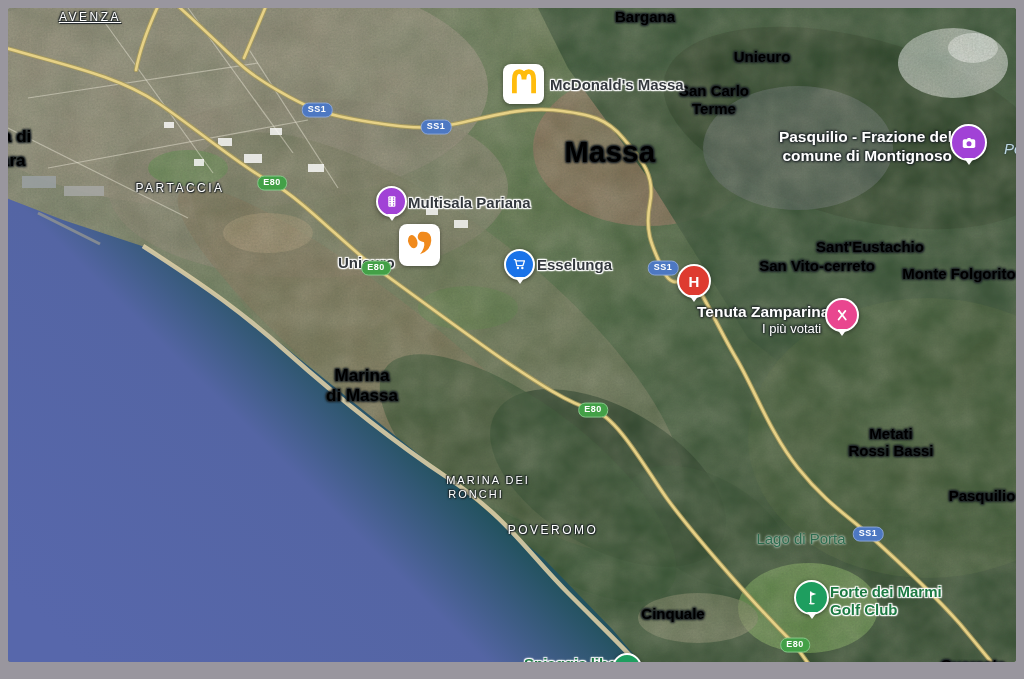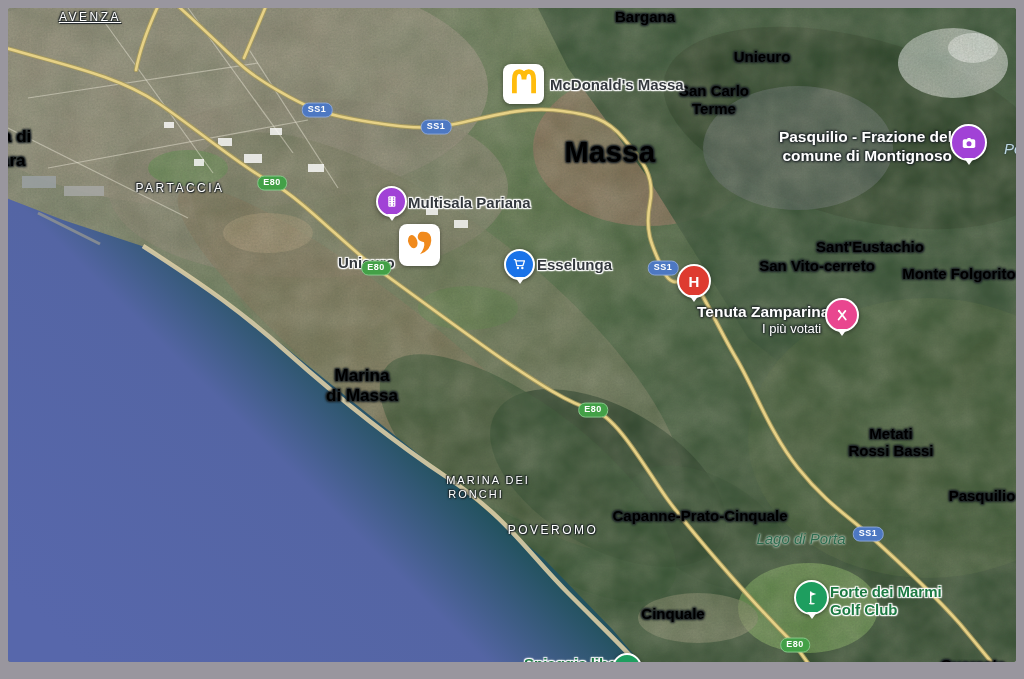--- a/index.html
+++ b/index.html
@@ -40,21 +40,21 @@
     text-shadow:0 0 2px rgba(30,36,40,.95),0 0 3px rgba(30,36,40,.9),
       1px 1px 2px rgba(30,36,40,.85),-1px -1px 2px rgba(30,36,40,.85);
   }
   .poi-sub{font-size:13px;font-weight:400;}
   .poi-green{
     color:#1d7a43;font-size:15px;font-weight:700;
     text-shadow:0 0 2px #fff,0 0 3px rgba(255,255,255,.95),1px 1px 1px #fff,
       -1px -1px 1px #fff,1px -1px 1px #fff,-1px 1px 1px #fff;
   }
   .lake{
-    color:#2d6b4f;font-size:15px;font-style:italic;font-weight:400;
+    color:#2d6b4f;font-size:15px;font-weight:400;
     text-shadow:0 0 2px rgba(225,238,228,.9),0 0 3px rgba(225,238,228,.8);
   }
   .sea-lbl{
     color:#bcd6e2;font-size:15px;font-style:italic;
     text-shadow:0 0 2px rgba(20,40,60,.6);
   }
   
   .badge{
     position:absolute;transform:translate(-50%,-50%);
     font-size:9px;font-weight:700;color:#fff;letter-spacing:.5px;
@@ -203,21 +203,20 @@
   <div class="lbl poi-white" style="right:64px;top:120px;text-align:right;">Pasquilio - Frazione del</div>
   <div class="lbl poi-white" style="right:64px;top:139px;text-align:right;">comune di Montignoso</div>
   <div class="lbl town ctr" style="left:862px;top:230px;">Sant'Eustachio</div>
   <div class="lbl town ctr" style="left:809px;top:249px;">San Vito-cerreto</div>
   <div class="lbl town ctr" style="left:951px;top:257px;">Monte Folgorito</div>
   <div class="lbl town city-cut ctr" style="left:354px;top:358px;">Marina</div>
   <div class="lbl town city-cut ctr" style="left:354px;top:378px;">di Massa</div>
   <div class="lbl area sm ctr" style="left:468px;top:466px;margin-left:12px;">MARINA DEI</div>
   <div class="lbl area sm ctr" style="left:468px;top:480px;">RONCHI</div>
   <div class="lbl area ctr" style="left:545px;top:516px;">POVEROMO</div>
-  <div class="lbl town ctr" style="left:692px;top:499px;">Capanne-Prato-Cinquale</div>
   <div class="lbl town ctr" style="left:883px;top:417px;">Metati</div>
   <div class="lbl town ctr" style="left:883px;top:434px;">Rossi Bassi</div>
   <div class="lbl town ctr" style="left:974px;top:479px;">Pasquilio</div>
   <div class="lbl lake ctr" style="left:793px;top:522px;">Lago di Porta</div>
   <div class="lbl town ctr" style="left:665px;top:597px;text-align:right;">Cinquale</div>
   <div class="lbl town ctr" style="left:965px;top:648px;">Querceta</div>
   <div class="lbl sea-lbl" style="left:996px;top:132px;">Po</div>
 
   <div class="lbl poi-dark" style="left:542px;top:68px;">McDonald's Massa</div>
   <div class="lbl poi-dark" style="left:400px;top:186px;">Multisala Pariana</div>

